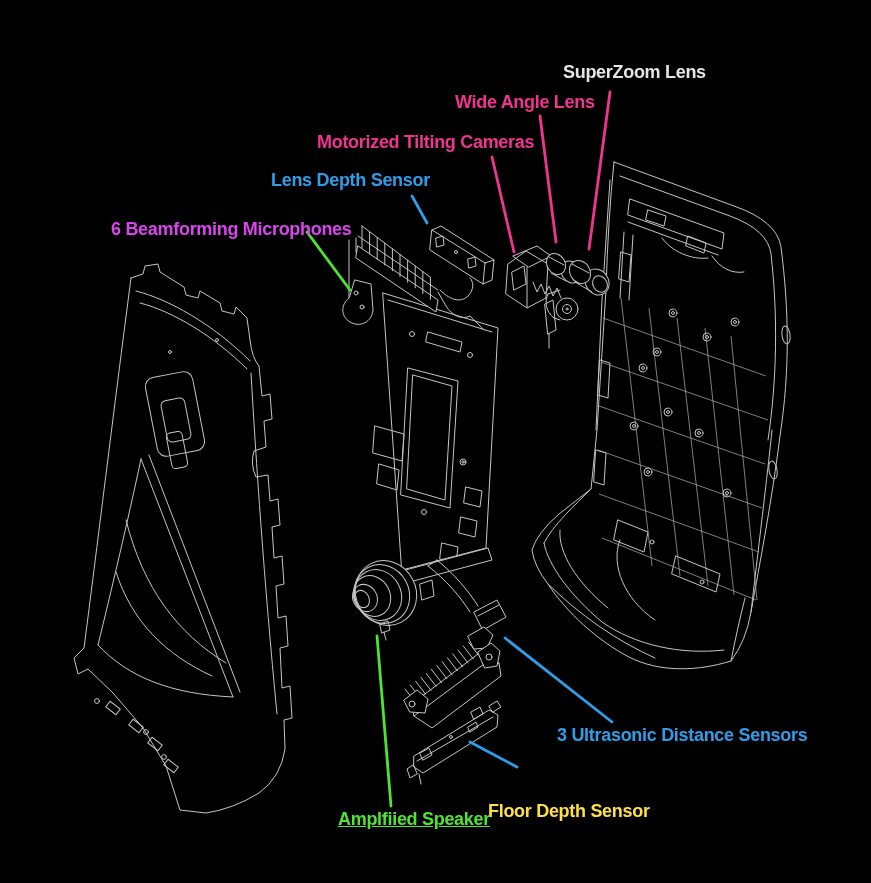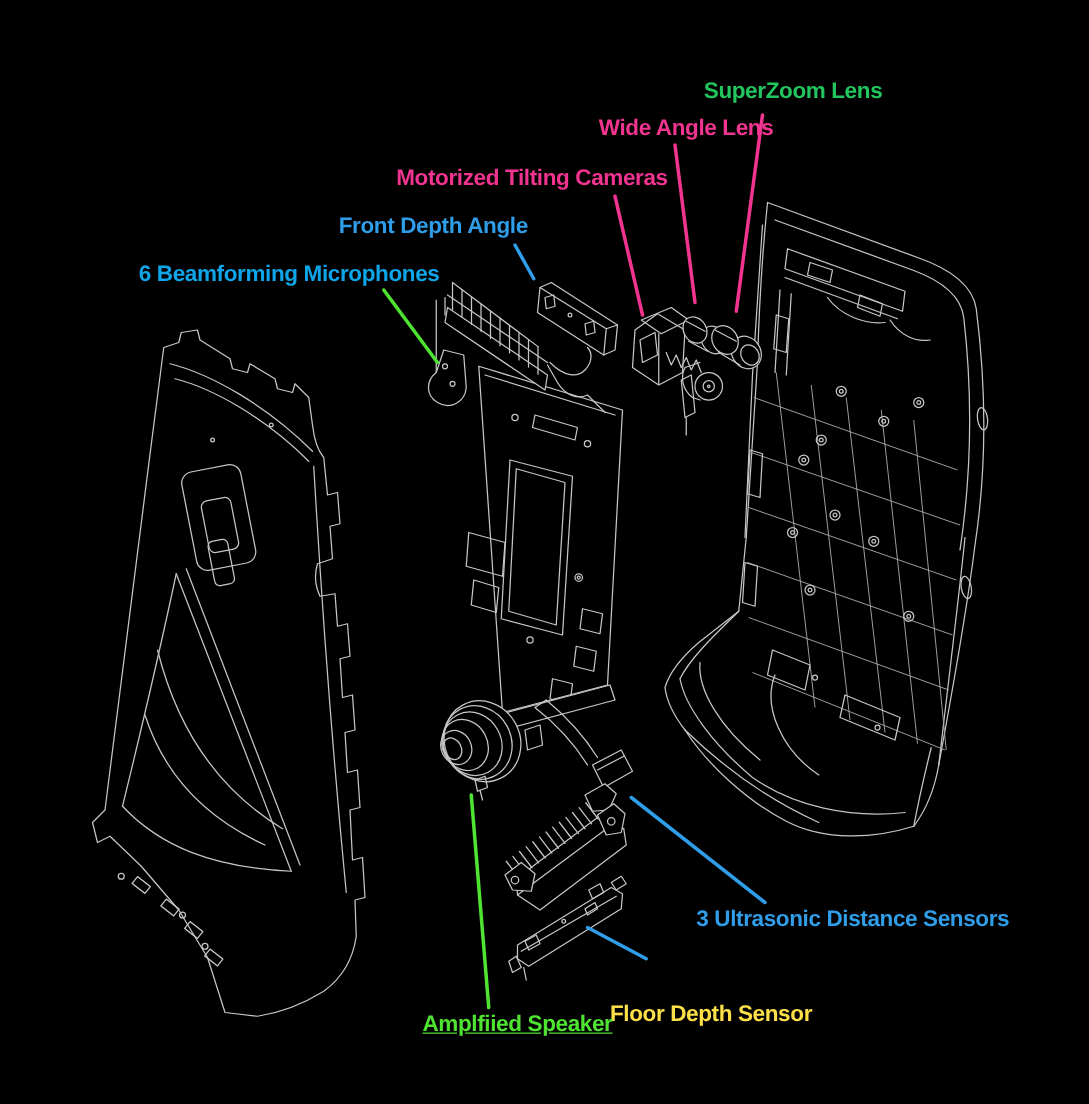--- a/index.html
+++ b/index.html
@@ -208,21 +208,21 @@
     <line class="leader" x1="540" y1="116" x2="556" y2="242" stroke="#f0348f"></line>
     <line class="leader" x1="492" y1="157" x2="514" y2="252" stroke="#f0348f"></line>
     <line class="leader" x1="412" y1="196" x2="427" y2="223" stroke="#2f9de8"></line>
     <line class="leader" x1="307" y1="232" x2="350" y2="290" stroke="#4fe431"></line>
     <line class="leader" x1="505" y1="638" x2="612" y2="722" stroke="#2f9de8"></line>
     <line class="leader" x1="470" y1="742" x2="517" y2="767" stroke="#2f9de8"></line>
     <line class="leader" x1="377" y1="636" x2="391" y2="806" stroke="#4fe431"></line>
   </g>
 </svg>
 
-  <div class="label" style="left: 563px; top: 63px; color: #22c55e;">SuperZoom Lens</div>
-  <div class="label" style="left: 479px; top: 93px; color: rgb(240, 52, 143);">Wide Angle Lens</div>
+  <div class="label" style="left: 563px; top: 63px; color: #e5e5e5;">SuperZoom Lens</div>
+  <div class="label" style="left: 455px; top: 93px; color: rgb(240, 52, 143);">Wide Angle Lens</div>
   <div class="label" style="left: 317px; top: 133px; color: rgb(240, 52, 143);">Motorized Tilting Cameras</div>
-  <div class="label" style="left: 271px; top: 171px; color: rgb(47, 157, 232);">Front Depth Angle</div>
-  <div class="label" style="left: 111px; top: 210px; color: #0ea5e9;">6 Beamforming Microphones</div>
+  <div class="label" style="left: 271px; top: 171px; color: rgb(47, 157, 232);">Lens Depth Sensor</div>
+  <div class="label" style="left: 111px; top: 220px; color: #d946ef;">6 Beamforming Microphones</div>
   <div class="label" style="left: 557px; top: 726px; color: rgb(47, 157, 232);">3 Ultrasonic Distance Sensors</div>
   <div class="label" style="left: 488px; top: 802px; color: #fde047;">Floor Depth Sensor</div>
   <div class="label" style="left: 338px; top: 810px; color: rgb(79, 228, 49); text-decoration: underline;">Amplfiied Speaker</div>
 </div>
 
 </body></html>

